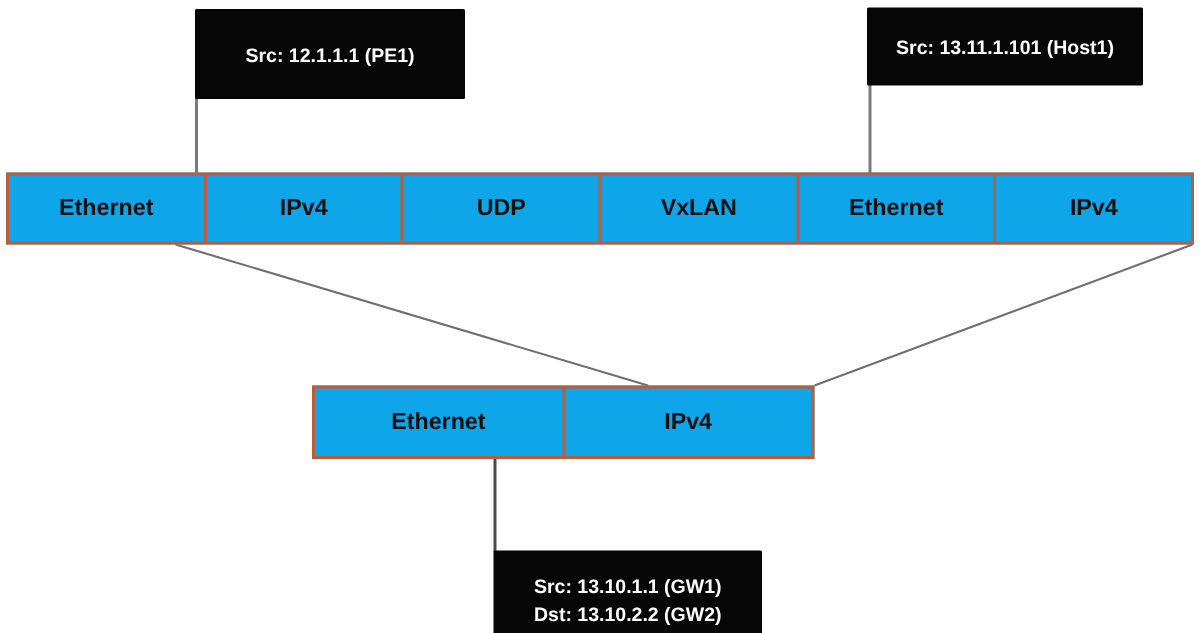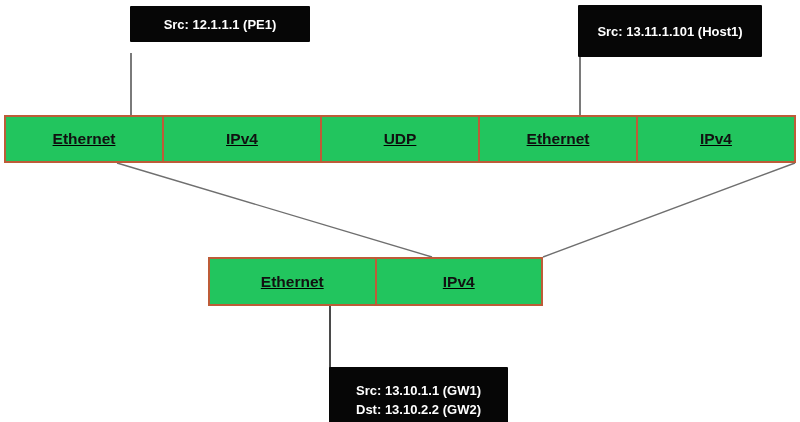--- a/index.html
+++ b/index.html
@@ -19,23 +19,22 @@
     background:#ffffff;
     overflow:hidden;
   }
   .lines-svg{
     position:absolute;left:0;top:0;width:800px;height:422px;
     pointer-events:none;
   }
   .packet-row{
     position:absolute;
     display:flex;
-    background:#22c55e;
+    background:#0ea5e9;
     border:2px solid var(--accent);
-    text-decoration:underline;
   }
   .packet-row .cell{
     flex:1 1 0;
     display:flex;align-items:center;justify-content:center;
     font-weight:bold;
     font-size:15.5px;
     color:var(--label-text);
     border-left:2px solid var(--accent);
     white-space:nowrap;
   }
@@ -50,21 +49,21 @@
     border-radius:1px;
   }
   .callout-inner{
     margin:auto;
     text-align:left;
     font-weight:bold;
     font-size:13px;
     line-height:19px;
     white-space:nowrap;
   }
-  .callout-pe{left:130px;top:6px;width:180px;height:36px;}
+  .callout-pe{left:130px;top:6px;width:180px;height:60px;}
   .callout-host{left:578px;top:5px;width:184px;height:52px;}
   .callout-gw{left:329px;top:367px;width:179px;height:66px;}
 </style>
 </head>
 <body>
 
 <div class="stage">
 
   <svg class="lines-svg" viewBox="0 0 800 422" xmlns="http://www.w3.org/2000/svg">
 
@@ -73,20 +72,21 @@
     <line x1="330" y1="305" x2="330" y2="368" stroke="#4a4a4a" stroke-width="2"></line>
 
     <line x1="117" y1="163" x2="432" y2="257" stroke="#6f6f6f" stroke-width="1.4"></line>
     <line x1="795" y1="163" x2="543" y2="257" stroke="#6f6f6f" stroke-width="1.4"></line>
   </svg>
 
   <div class="packet-row row-top">
     <div class="cell">Ethernet</div>
     <div class="cell">IPv4</div>
     <div class="cell">UDP</div>
+    <div class="cell">VxLAN</div>
     <div class="cell">Ethernet</div>
     <div class="cell">IPv4</div>
   </div>
 
   <div class="packet-row row-bottom">
     <div class="cell">Ethernet</div>
     <div class="cell">IPv4</div>
   </div>
 
   <div class="callout callout-pe">

